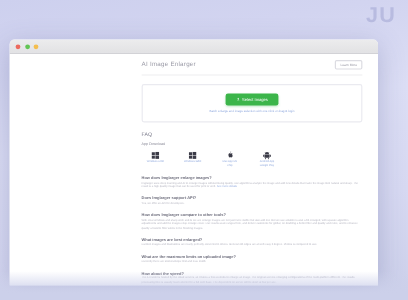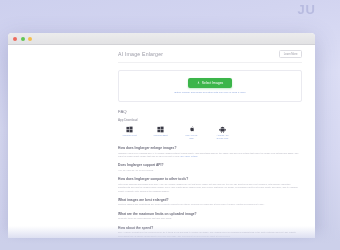--- a/index.html
+++ b/index.html
@@ -3,22 +3,22 @@
 <meta charset="utf-8">
 <style>
   html,body{margin:0;padding:0;}
   body{
     width:340px;height:250px;overflow:hidden;
     font-family:"Liberation Sans",sans-serif;
     background:linear-gradient(170deg,#cdd0ee 0%,#d2d4f0 18%,#dcdef5 42%,#d7d9f2 70%,#ccd0ea 100%);
     position:relative;
   }
   .watermark{
-    position:absolute;top:2px;right:24px;
-    font-size:13px;font-weight:bold;letter-spacing:1px;
+    position:absolute;top:2px;right:10px;
+    font-size:18px;font-weight:bold;letter-spacing:1px;
     color:rgba(150,155,205,.45);
     font-family:"Liberation Sans",sans-serif;
     user-select:none;
   }
   .window{
     position:absolute;left:8px;top:33px;width:307px;height:205px;
     background:#fff;border-radius:4px 4px 0 0;
     box-shadow:0 6px 22px rgba(80,85,140,.30);
     overflow:hidden;
   }

